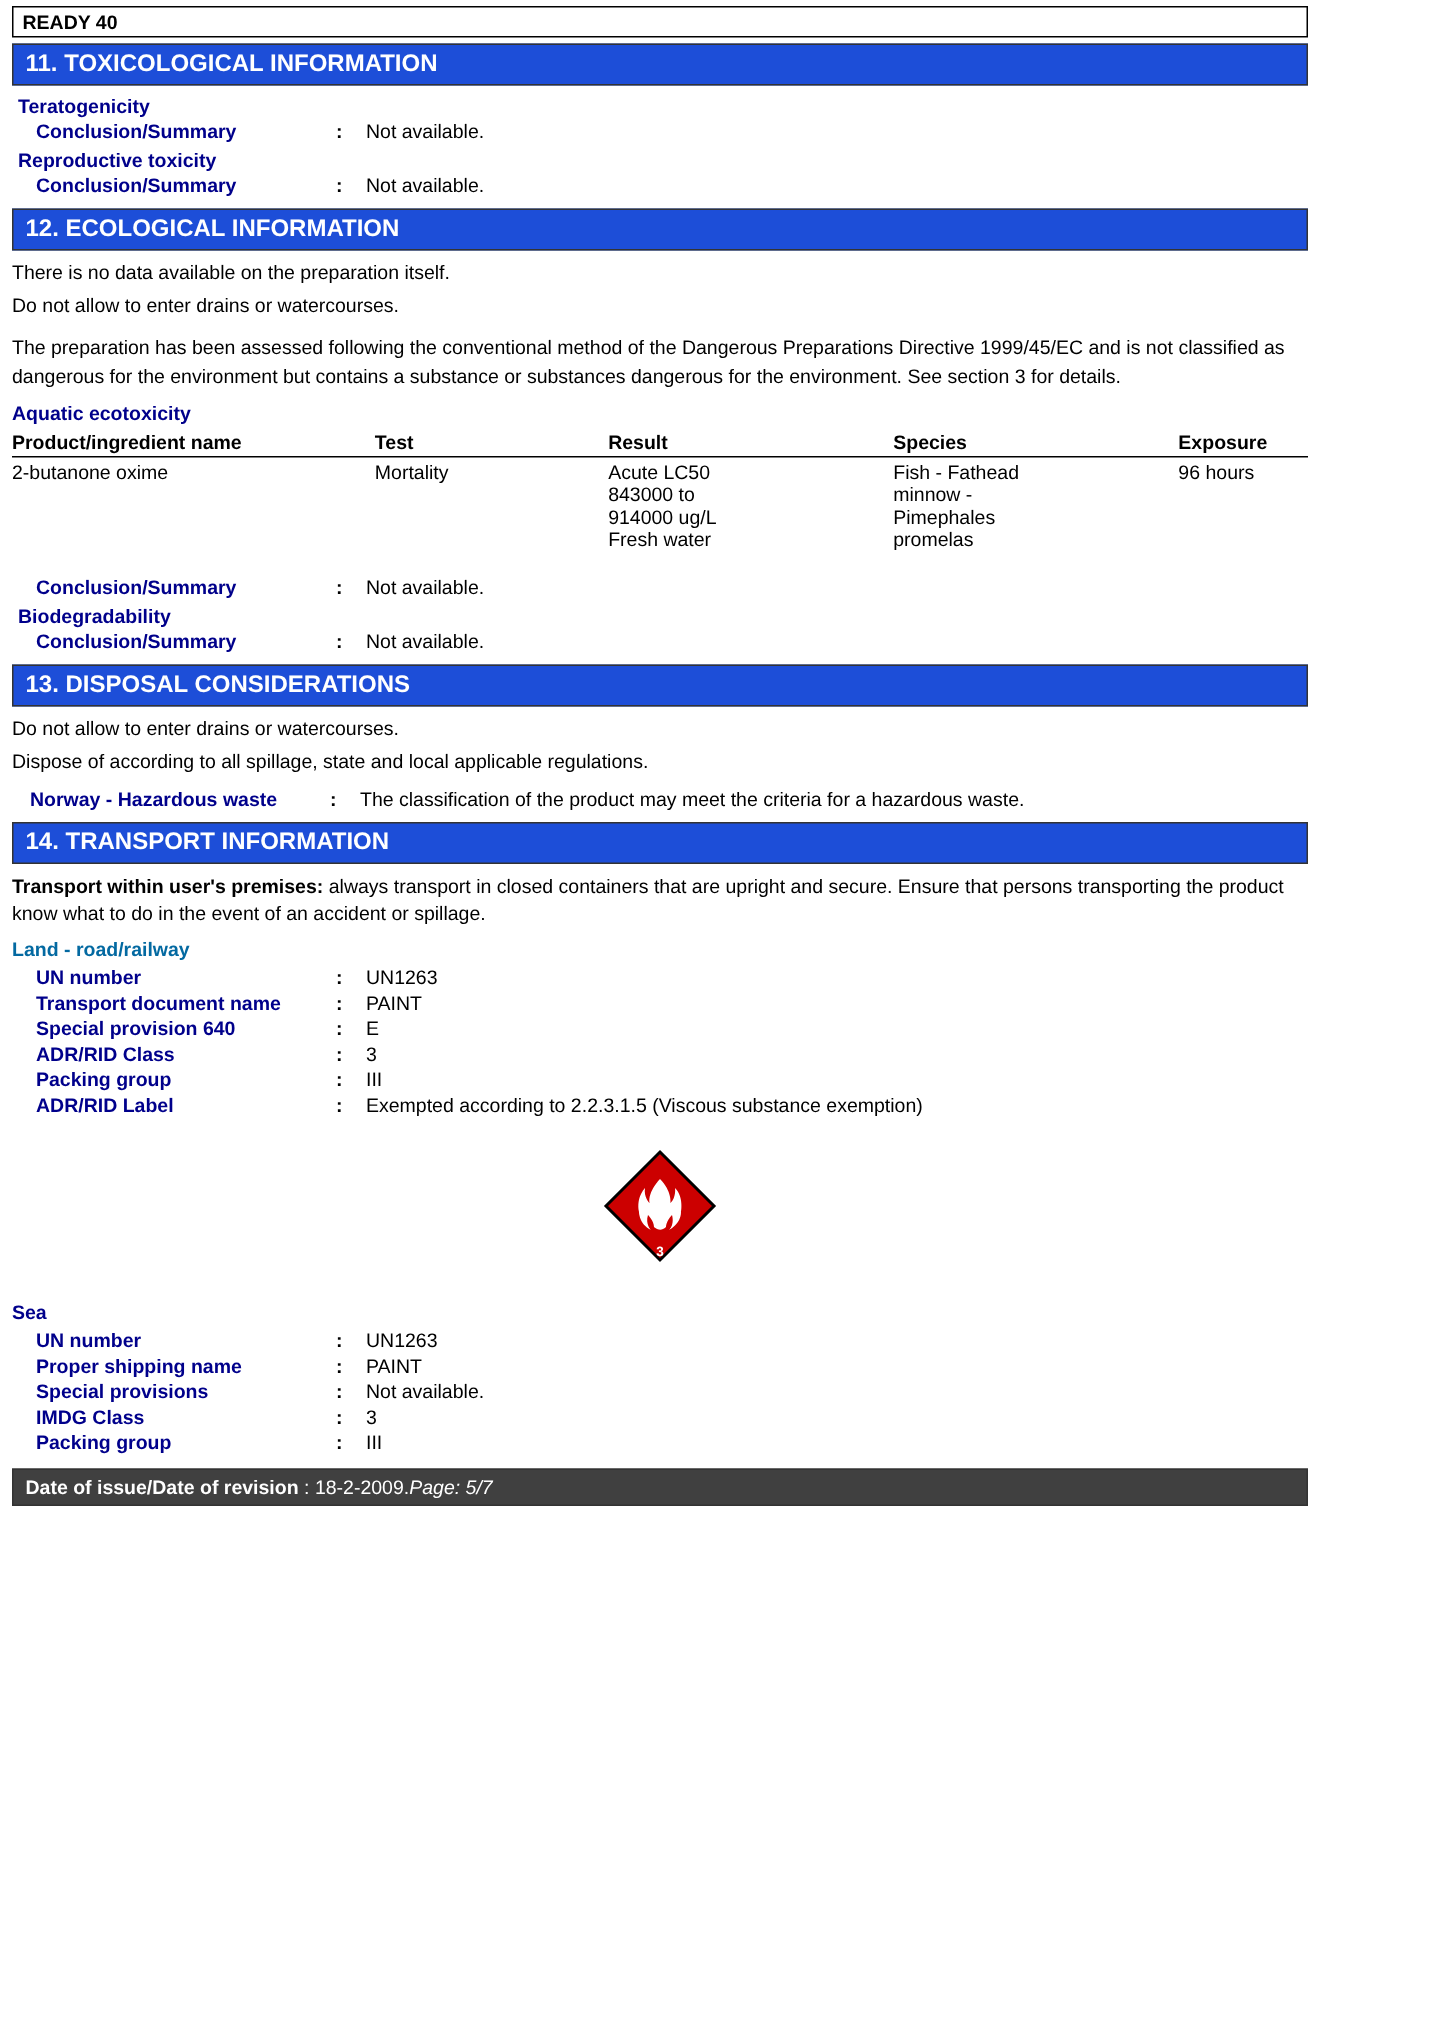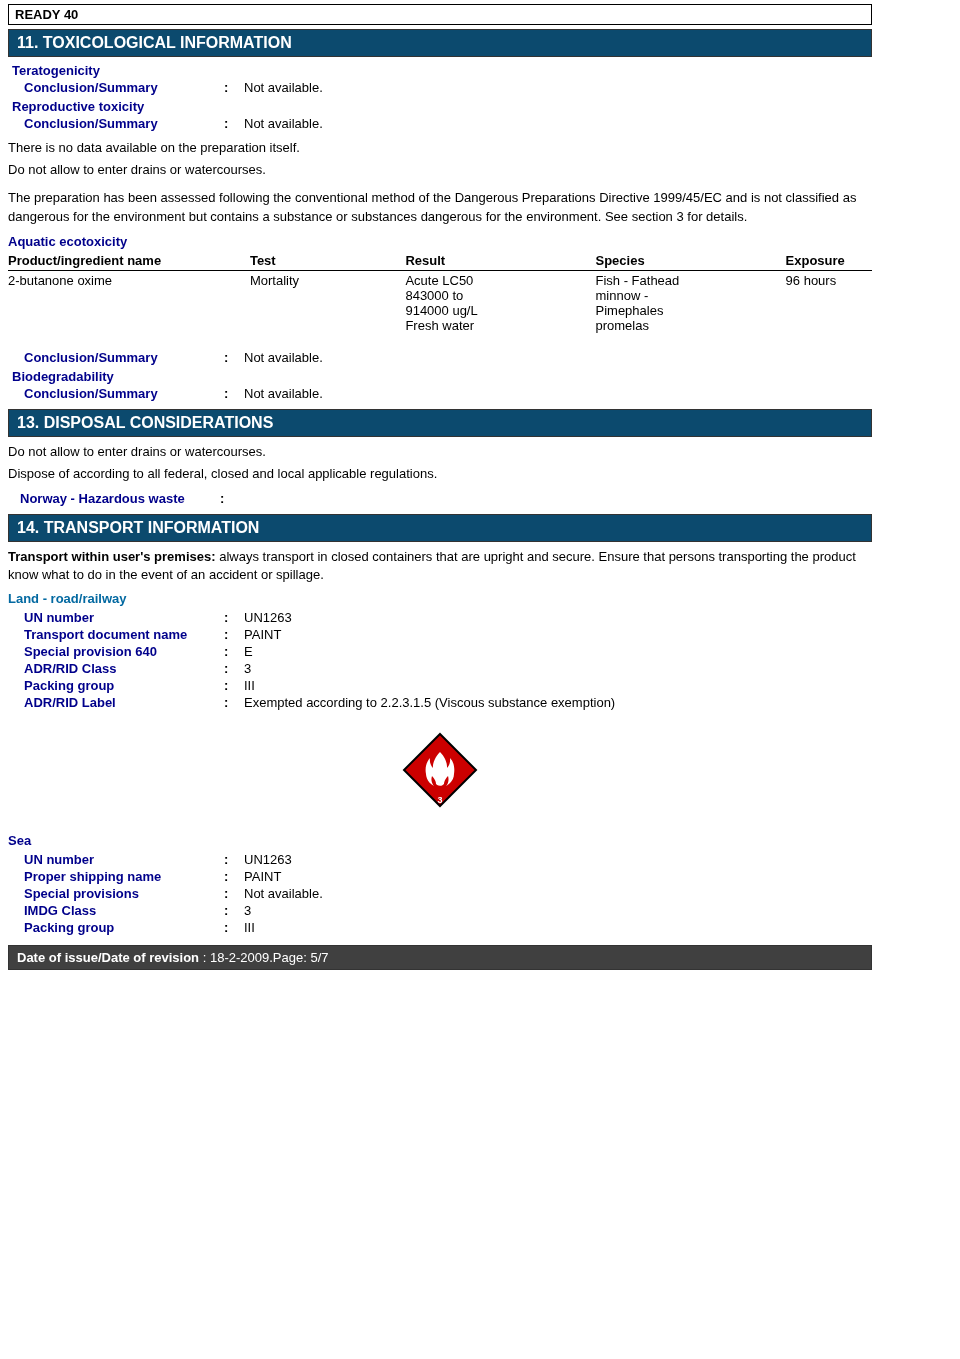--- a/index.html
+++ b/index.html
@@ -16,21 +16,21 @@
       padding: 4px 8px;
     }
     .header-bar {
       border: 1px solid #000;
       padding: 2px 6px;
       font-weight: bold;
       font-size: 13px;
       margin-bottom: 4px;
     }
     .section-header {
-      background: #0c4a6e;
+      background: #1d4ed8;
       color: #fff;
       padding: 4px 8px;
       font-size: 16px;
       font-weight: bold;
       margin-bottom: 6px;
       border: 1px solid #333;
     }
     .blue-link {
       color: #00008b;
       font-weight: bold;
@@ -121,21 +121,21 @@
       background: #404040;
       color: #fff;
       display: flex;
       padding: 4px 8px;
       font-size: 13px;
       margin-top: 10px;
       border: 1px solid #333;
     }
     .footer-label { font-weight: bold; }
     .footer-value {}
-    .footer-page { }
+    .footer-page { font-style: italic; }
   </style>
 </head>
 <body>
 
 <div class="page-wrapper">
 
   <div class="header-bar">
     <span>READY 40</span>
   </div>
 
@@ -155,20 +155,21 @@
       <span class="blue-link">Reproductive toxicity</span>
     </div>
     <div class="field-row">
       <span class="field-label">Conclusion/Summary</span>
       <span class="field-colon">:</span>
       <span class="field-value">Not available.</span>
     </div>
   </div>
 
   <div class="section-block">
+    <div class="section-header">12. ECOLOGICAL INFORMATION</div>
 
     <div class="body-text">There is no data available on the preparation itself.</div>
     <div class="body-text">Do not allow to enter drains or watercourses.</div>
 
     <div class="body-text" style="margin-top:10px;">The preparation has been assessed following the conventional method of the Dangerous Preparations Directive 1999/45/EC and is not classified as dangerous for the environment but contains a substance or substances dangerous for the environment. See section 3 for details.</div>
 
     <div class="aquatic-header">Aquatic ecotoxicity</div>
 
     <div class="table-container">
       <div class="table-header-row">
@@ -200,25 +201,26 @@
       <span class="field-label">Conclusion/Summary</span>
       <span class="field-colon">:</span>
       <span class="field-value">Not available.</span>
     </div>
   </div>
 
   <div class="section-block">
     <div class="section-header">13. DISPOSAL CONSIDERATIONS</div>
 
     <div class="body-text">Do not allow to enter drains or watercourses.</div>
-    <div class="body-text">Dispose of according to all federal, closed and local applicable regulations.</div>
+    <div class="body-text">Dispose of according to all spillage, state and local applicable regulations.</div>
 
     <div class="norway-row">
       <span class="norway-label">Norway  - Hazardous waste</span>
       <span style="min-width:20px; font-weight:bold;">:</span>
+      <span class="field-value">The classification of the product may meet the criteria for a hazardous waste.</span>
     </div>
   </div>
 
   <div class="section-block">
     <div class="section-header">14. TRANSPORT INFORMATION</div>
 
     <div class="body-text">
       <span style="font-weight:bold;">Transport within user's premises:</span>
       <span> always transport in closed containers that are upright and secure. Ensure that persons transporting the product know what to do in the event of an accident or spillage.</span>
     </div>

